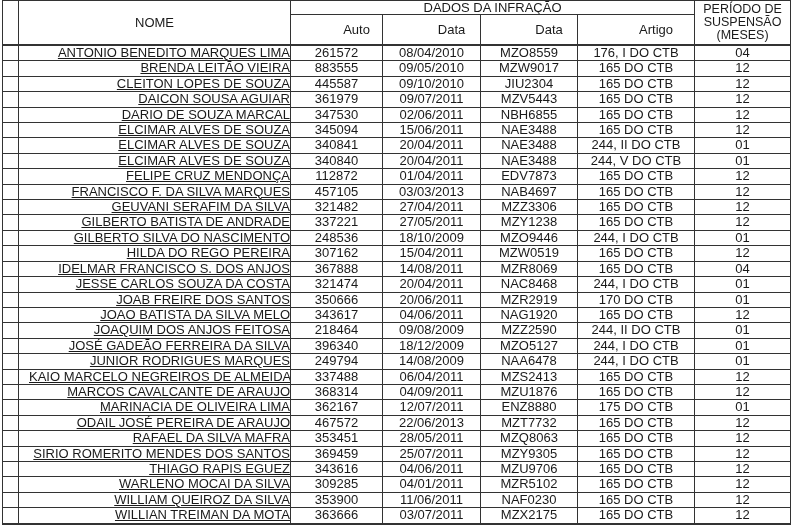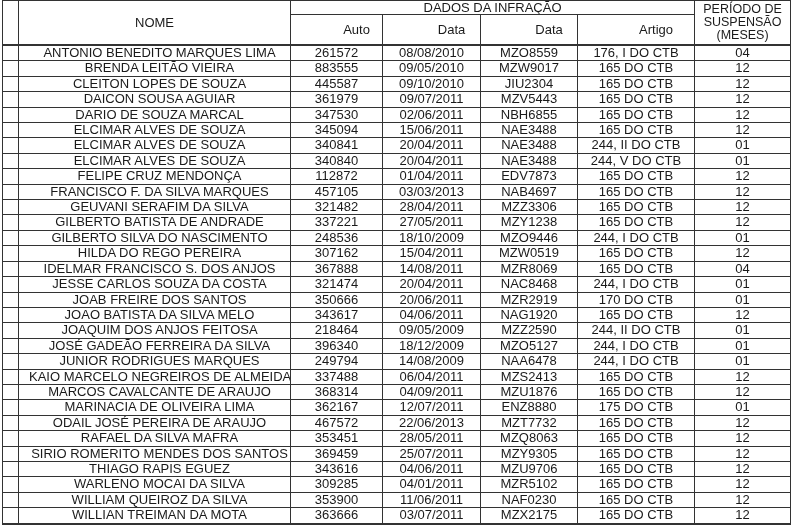--- a/index.html
+++ b/index.html
@@ -45,22 +45,23 @@
   thead tr.h2 th{border-bottom:2px solid var(--border);padding-left:40px;}
   th.h-nome,th.h-periodo,th.h-idx{border-bottom:2px solid var(--border);}
   tbody td{
     height:14.4px;
     line-height:14.4px;
     font-size:13px;
     text-align:center;
     padding:0;
   }
   tbody td.c-nome{
-    text-align:center;
+    text-align:right;
     padding-left:10px;
+    text-decoration:underline;
   }
   tbody tr:last-child td{border-bottom:2px solid var(--border);}
   col.c-idx{width:16px;}
   col.c-nome{width:272px;}
   col.c-auto{width:92px;}
   col.c-data{width:98px;}
   col.c-placa{width:97px;}
   col.c-artigo{width:117px;}
   col.c-periodo{width:96px;}
 </style>
@@ -90,21 +91,21 @@
         <th>Data</th>
         <th>Data</th>
         <th>Artigo</th>
       </tr>
     </thead>
     <tbody>
         <tr>
       <td class="c-idx"></td>
       <td class="c-nome">ANTONIO BENEDITO MARQUES LIMA</td>
       <td>261572</td>
-      <td>08/08/2010</td>
+      <td>08/04/2010</td>
       <td>MZO8559</td>
       <td>176, I DO CTB</td>
       <td>04</td>
     </tr>
         <tr>
       <td class="c-idx"></td>
       <td class="c-nome">BRENDA LEITÃO VIEIRA</td>
       <td>883555</td>
       <td>09/05/2010</td>
       <td>MZW9017</td>
@@ -180,21 +181,21 @@
       <td>457105</td>
       <td>03/03/2013</td>
       <td>NAB4697</td>
       <td>165 DO CTB</td>
       <td>12</td>
     </tr>
         <tr>
       <td class="c-idx"></td>
       <td class="c-nome">GEUVANI SERAFIM DA SILVA</td>
       <td>321482</td>
-      <td>28/04/2011</td>
+      <td>27/04/2011</td>
       <td>MZZ3306</td>
       <td>165 DO CTB</td>
       <td>12</td>
     </tr>
         <tr>
       <td class="c-idx"></td>
       <td class="c-nome">GILBERTO BATISTA DE ANDRADE</td>
       <td>337221</td>
       <td>27/05/2011</td>
       <td>MZY1238</td>
@@ -252,21 +253,21 @@
       <td>343617</td>
       <td>04/06/2011</td>
       <td>NAG1920</td>
       <td>165 DO CTB</td>
       <td>12</td>
     </tr>
         <tr>
       <td class="c-idx"></td>
       <td class="c-nome">JOAQUIM DOS ANJOS FEITOSA</td>
       <td>218464</td>
-      <td>09/05/2009</td>
+      <td>09/08/2009</td>
       <td>MZZ2590</td>
       <td>244, II DO CTB</td>
       <td>01</td>
     </tr>
         <tr>
       <td class="c-idx"></td>
       <td class="c-nome">JOSÉ GADEÃO FERREIRA DA SILVA</td>
       <td>396340</td>
       <td>18/12/2009</td>
       <td>MZO5127</td>

